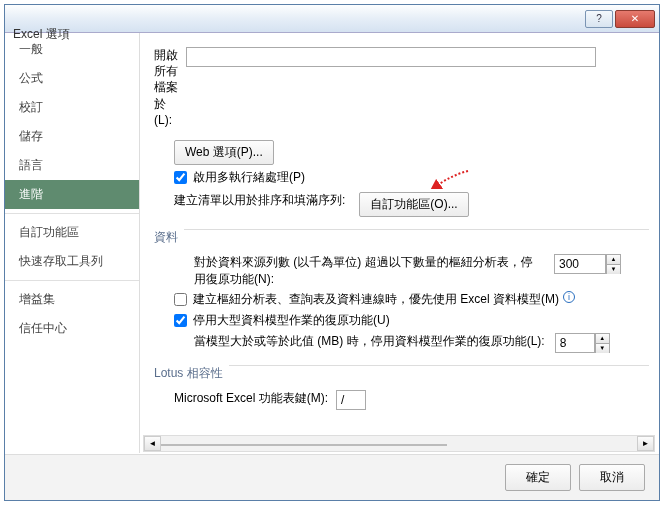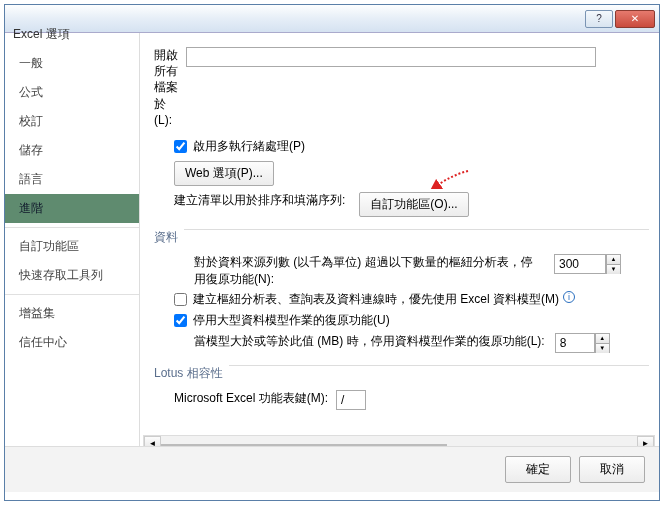--- a/index.html
+++ b/index.html
@@ -6,23 +6,23 @@
 body { background: #fff; width: 662px; height: 507px; overflow: hidden; }
 
 .window { width: 656px; height: 497px; border: 1px solid #5a7fa8; background: #fff; position: relative; margin: 4px; }
 .titlebar { height: 28px; background: linear-gradient(#fdfefe, #e6eef7 50%, #d5e2f1); border-bottom: 1px solid #aac; display: flex; align-items: center; padding: 0 4px 0 8px; }
 .titlebar .title { flex: 1; color: #333; margin-top: 32px; }
 .wbtn { width: 28px; height: 18px; margin-left: 2px; border: 1px solid #7a94b3; border-radius: 2px; display: flex; align-items: center; justify-content: center; font-size: 10px; background: linear-gradient(#f4f8fc, #d8e4f0); }
 .wbtn.close { width: 40px; background: linear-gradient(#e67a6e, #c94b3d); color: #fff; border-color: #8b3a30; }
 .wbtn.help { color: #334; }
 
 .body { display: flex; height: 420px; }
-.sidebar { width: 135px; border-right: 1px solid #ddd; padding-top: 16px; overflow: hidden; }
+.sidebar { width: 135px; border-right: 1px solid #ddd; padding-top: 2px; overflow: hidden; }
 .side-item { padding: 6px 14px; color: #444; cursor: pointer; }
-.side-item.active { background: #5f8b6f; color: #0f172a; }
+.side-item.active { background: #5f8b6f; color: #ffffff; }
 .side-sep { height: 1px; background: #e0e0e0; margin: 4px 0; }
 
 .content { flex: 1; padding: 10px 10px 0 14px; overflow: hidden; position: relative; }
 .scroll-area { height: 390px; overflow: hidden; position: relative; }
 .row { display: flex; align-items: flex-start; margin: 4px 0; }
 .lbl { line-height: 1.4; }
 .stack { line-height: 1.35; margin-bottom: 6px; }
 .btn { background: linear-gradient(#fdfdfd, #ececec); border: 1px solid #aaa; border-radius: 2px; padding: 3px 10px; cursor: pointer; }
 input[type=checkbox] { margin-right: 6px; position: relative; top: 2px; }
 .indent { margin-left: 20px; }
@@ -30,21 +30,21 @@
 .hr { flex: 1; height: 1px; background: #ddd; }
 .numbox { width: 52px; height: 20px; border: 1px solid #aaa; padding: 1px 4px; }
 .spinner { display: inline-flex; flex-direction: column; border: 1px solid #aaa; width: 15px; height: 20px; vertical-align: top; }
 .spinner div { flex: 1; background: linear-gradient(#fcfcfc, #e6e6e6); font-size: 6px; text-align: center; line-height: 9px; cursor: pointer; }
 .spinner div:first-child { border-bottom: 1px solid #aaa; }
 .info-icon { color: #2a6fbf; border: 1px solid #2a6fbf; border-radius: 50%; width: 12px; height: 12px; display: inline-flex; align-items: center; justify-content: center; font-size: 9px; margin-left: 4px; }
 .txtinput { border: 1px solid #aaa; height: 20px; padding: 1px 4px; }
 
 .arrow-note { position: absolute; top: 164px; left: 425px; width: 40px; height: 20px; pointer-events: none; }
 
-.footer { position: absolute; bottom: 8px; left: 0; right: 0; border-top: 1px solid #ddd; height: 46px; display: flex; align-items: center; justify-content: flex-end; padding: 0 14px; gap: 8px; background: #f3f3f3; }
+.footer { position: absolute; bottom: 0; left: 0; right: 0; border-top: 1px solid #ddd; height: 46px; display: flex; align-items: center; justify-content: flex-end; padding: 0 14px; gap: 8px; background: #f3f3f3; }
 .footer .btn { padding: 4px 20px; }
 
 .hscroll { position: absolute; bottom: 48px; left: 138px; right: 4px; height: 17px; background: #f2f2f2; border: 1px solid #ddd; display: flex; align-items: center; }
 .hscroll .arrow { width: 17px; height: 15px; background: linear-gradient(#fcfcfc,#e4e4e4); border: 1px solid #ccc; text-align: center; font-size: 8px; line-height: 13px; cursor: pointer; }
 .hscroll .track { flex: 1; position: relative; }
 .hscroll .thumb { position: absolute; left: 0; width: 60%; top: 0; bottom: 0; background: linear-gradient(#f6f6f6,#dcdcdc); border: 1px solid #bbb; }
 </style>
 </head>
 <body>
 
@@ -72,27 +72,27 @@
       </div>
 
     <div class="content">
       <div class="scroll-area">
 
         <div class="row">
           <div class="stack lbl" id="openlbl">開啟<br>所有<br>檔案<br>於<br>(L):</div>
           <input class="txtinput" style="width: 410px; height: 20px; margin-left: 8px;">
         </div>
 
+        <div class="row indent" style="margin-top:6px">
+          <button class="btn">Web 選項(P)...</button>
+        </div>
+
         <div class="row indent">
           <input type="checkbox" checked="" style="">
           <span class="lbl">啟用多執行緒處理(P)</span>
-        </div>
-
-        <div class="row indent" style="margin-top:6px">
-          <button class="btn">Web 選項(P)...</button>
         </div>
 
         <div class="row indent" style="margin-top:6px">
           <span class="lbl">建立清單以用於排序和填滿序列:</span>
           <button class="btn" style="margin-left:14px">自訂功能區(O)...</button>
         </div>
 
         <div class="section-h">
           <span>資料</span>
           <div class="hr"></div>

